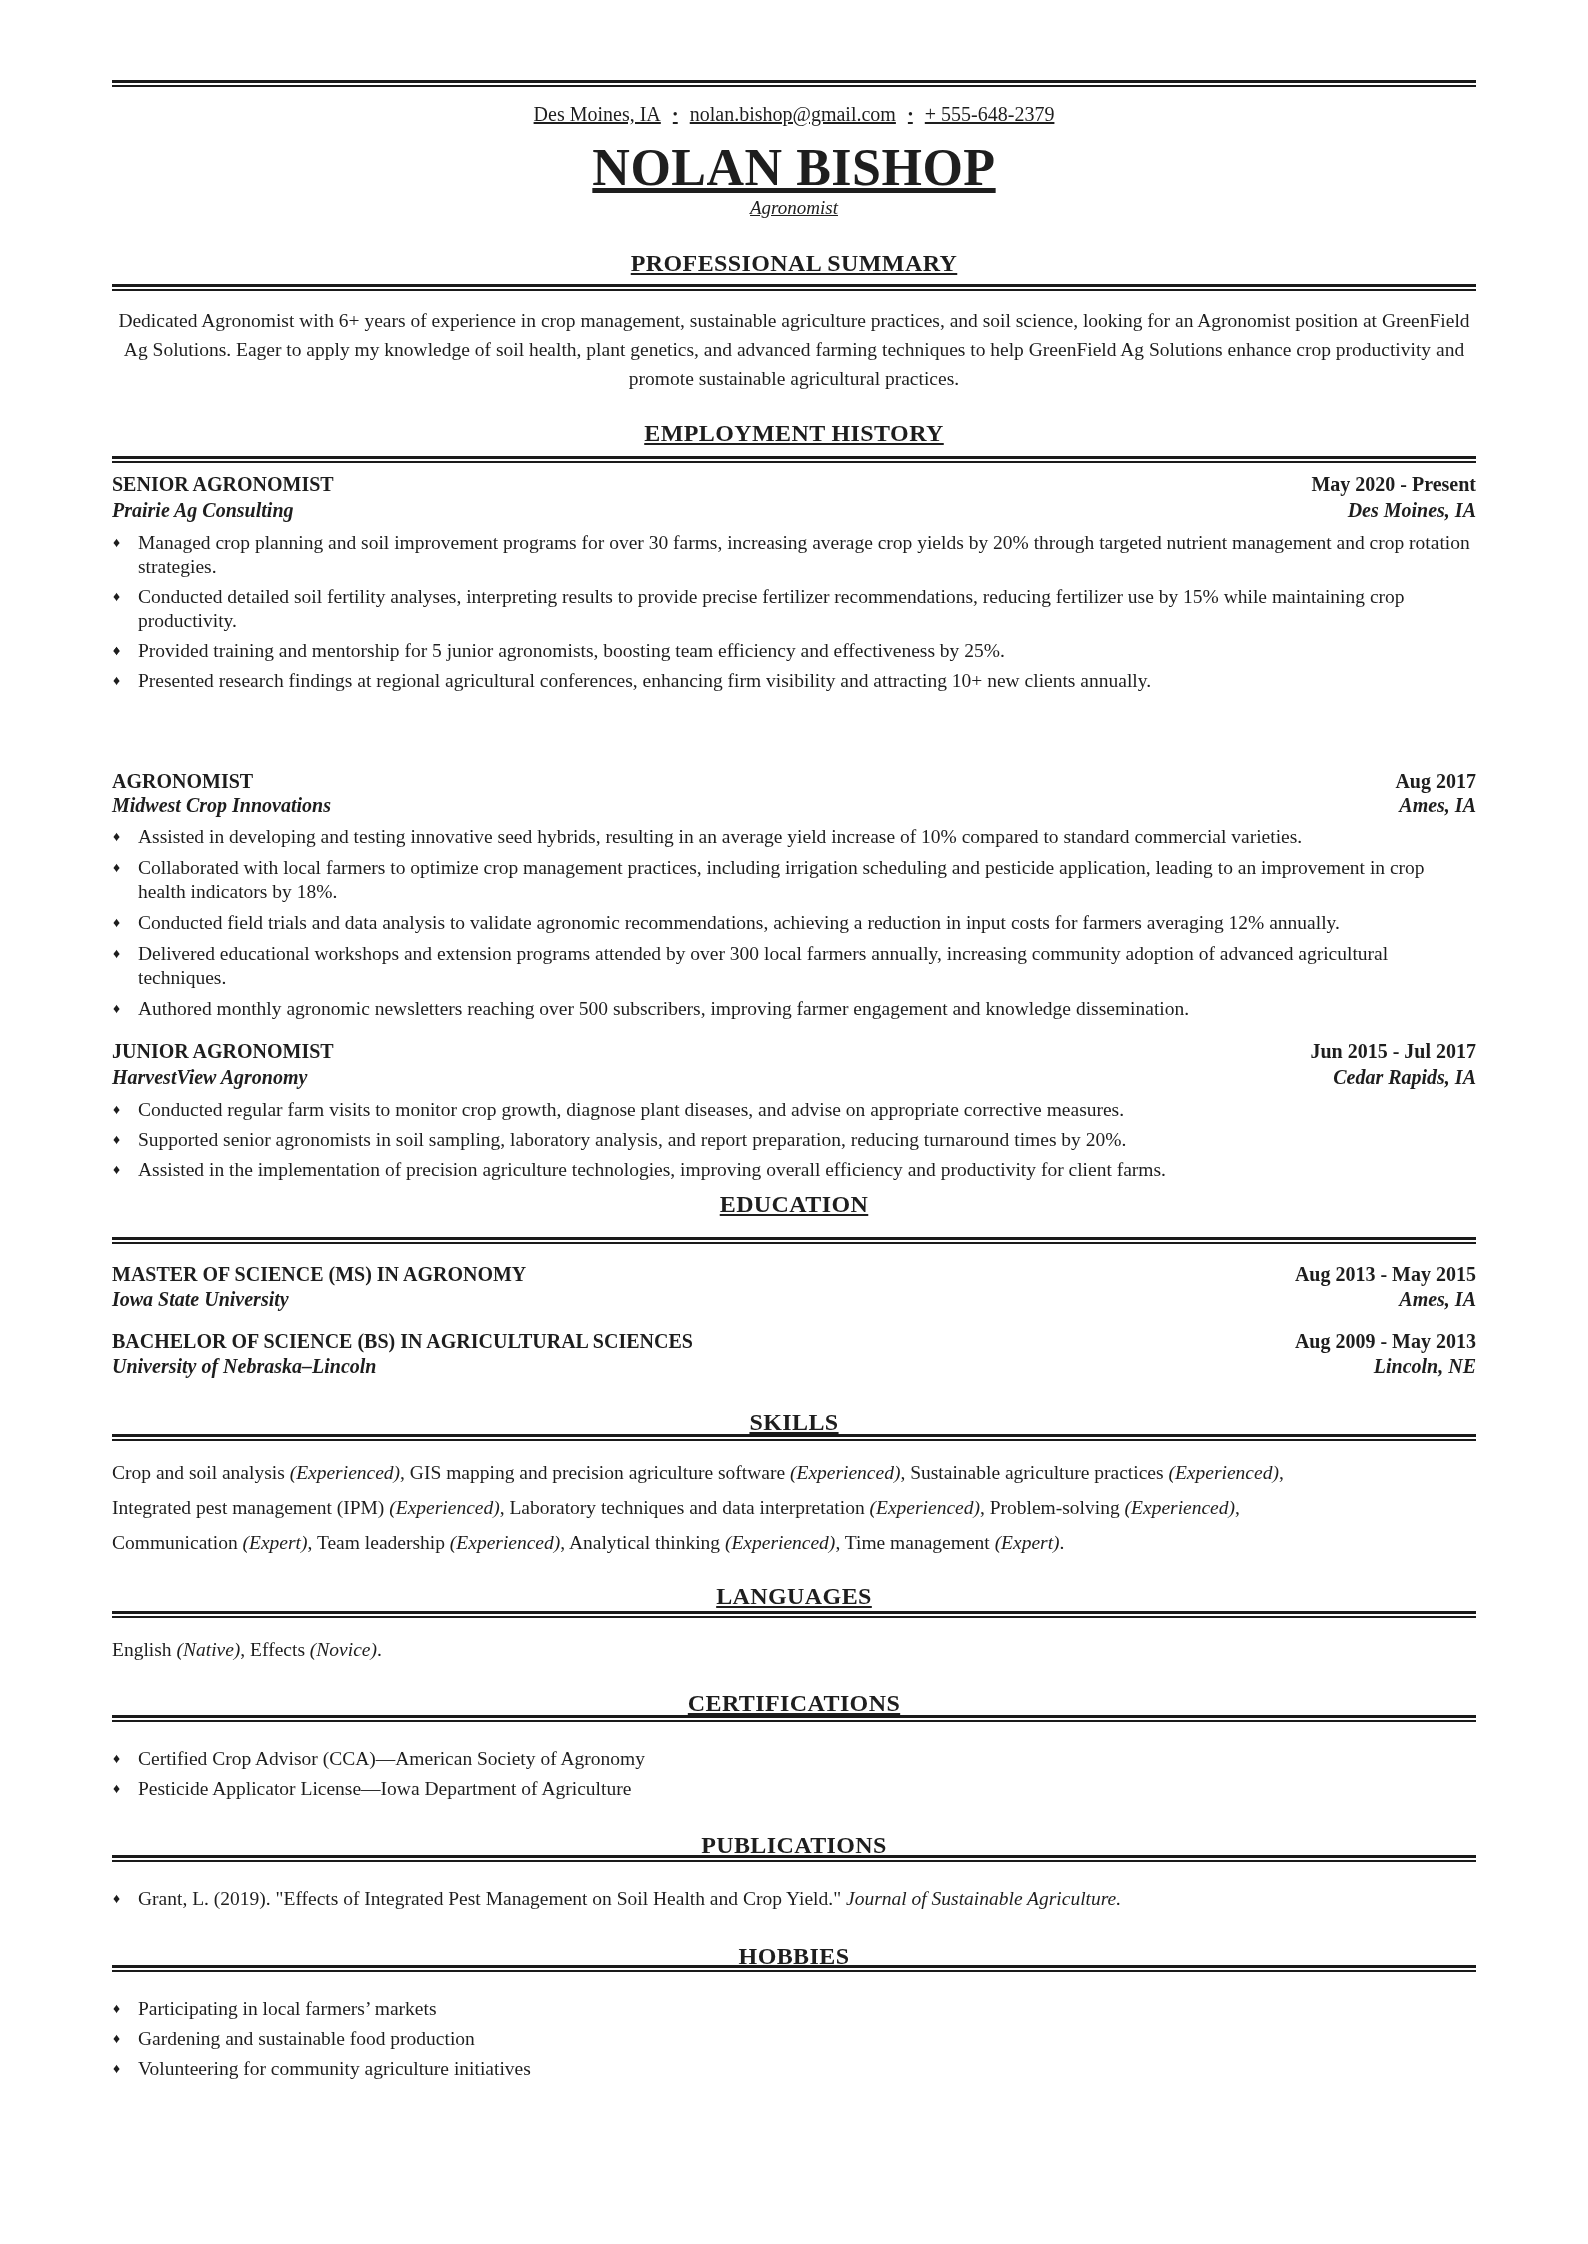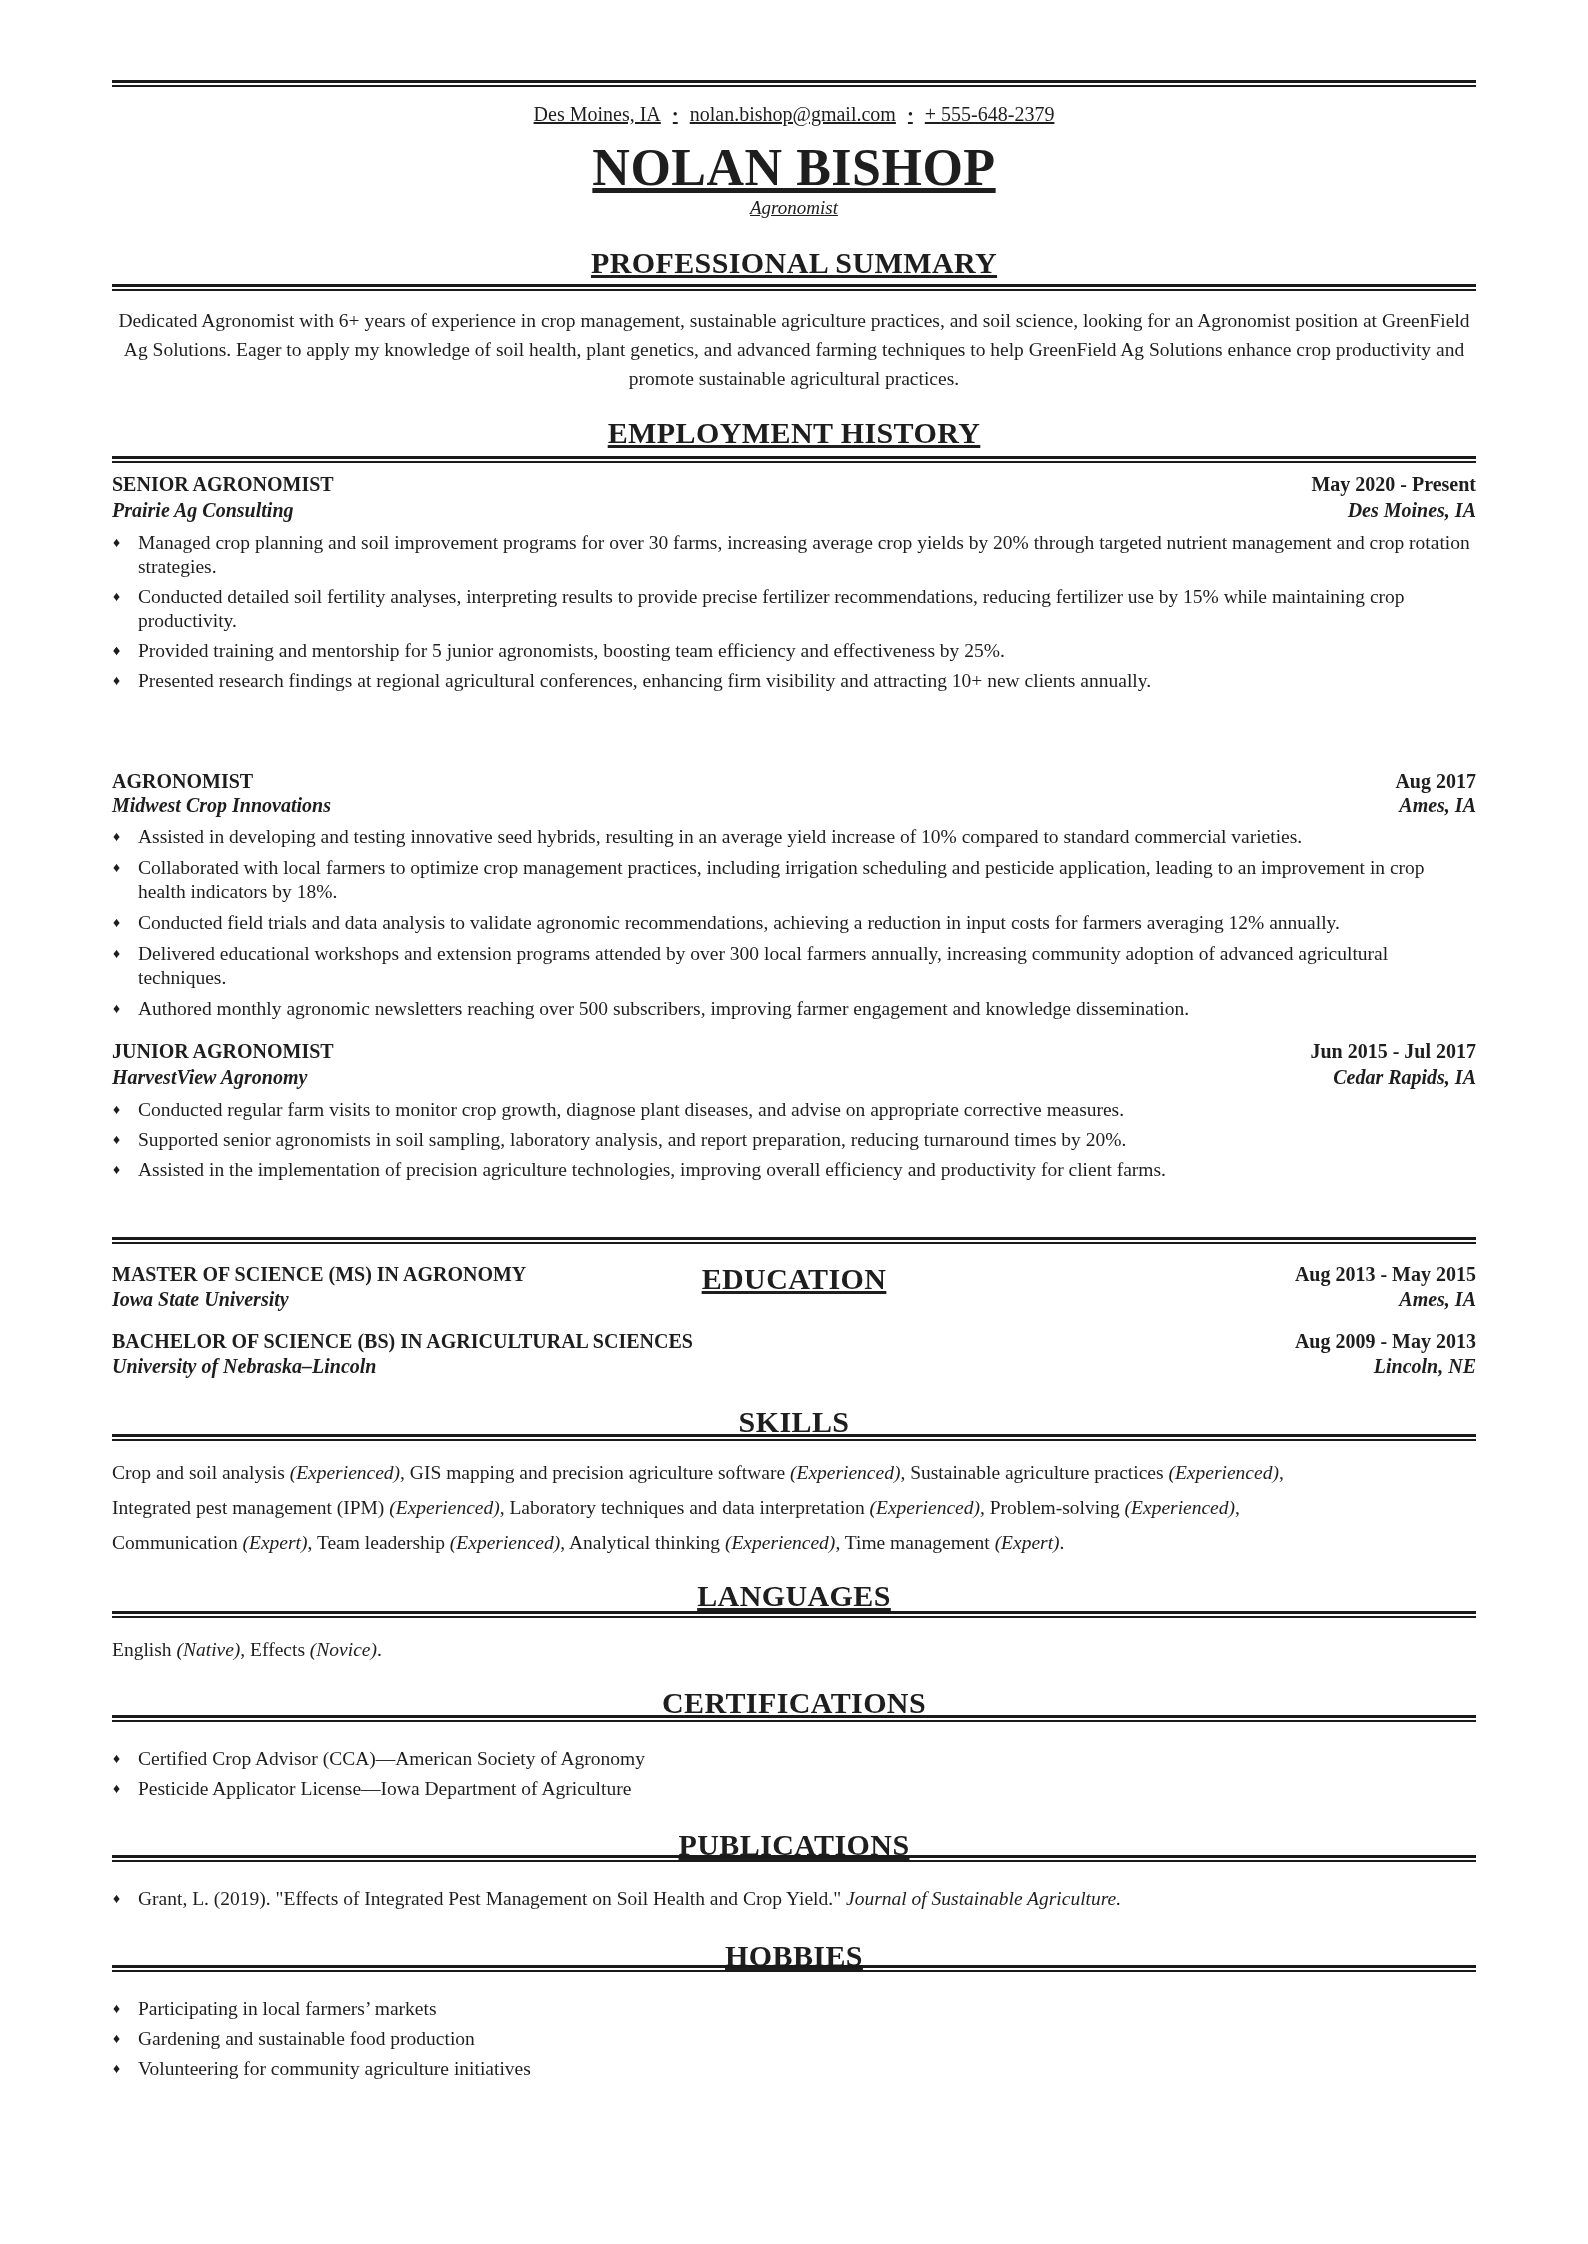--- a/index.html
+++ b/index.html
@@ -7,21 +7,21 @@
          font-family: "Liberation Serif", "DejaVu Serif", serif; color: #1e1e1e; }
   .page { position: absolute; left: 112px; top: 0; width: 1364px; }
   .double-rule { position: absolute; left: 0; width: 1364px; height: 7px; }
   .double-rule::before { content: ""; position: absolute; left: 0; right: 0; top: 0; height: 3px; background: #1a1a1a; }
   .double-rule::after { content: ""; position: absolute; left: 0; right: 0; top: 5px; height: 2px; background: #1a1a1a; }
   .center { position: absolute; left: 0; width: 1364px; text-align: center; text-decoration: underline; }
   .contact { font-size: 20px; line-height: 24px; }
   .contact .sep { margin: 0 12px; font-size: 14px; vertical-align: 2px; }
   .name { font-size: 52px; font-weight: bold; line-height: 60px; letter-spacing: 0.5px; }
   .subtitle { font-size: 19px; font-style: italic; line-height: 22px; }
-  .section-title { font-size: 30px; font-weight: bold; line-height: 26px; letter-spacing: 0.4px; }
+  .section-title { font-size: 24px; font-weight: bold; line-height: 26px; letter-spacing: 0.4px; }
   .para { position: absolute; left: 0; width: 1364px; font-size: 19.5px; line-height: 29px; text-align: center; }
   .row { position: absolute; left: 0; width: 1364px; height: 26px; }
   .row .l { position: absolute; left: 0; top: 0; white-space: nowrap; }
   .row .r { position: absolute; right: 0; top: 0; white-space: nowrap; text-align: right; }
   .bold { font-weight: bold; font-size: 20px; line-height: 26px; }
   .bi { font-weight: bold; font-style: italic; font-size: 20px; line-height: 26px; }
   .blist { position: absolute; left: 0; width: 1364px; margin: 0; padding: 0; list-style: none; }
   .blist li { position: relative; padding-left: 26px; font-size: 19.5px; line-height: 24px; }
   .blist li .bullet { position: absolute; left: 1px; top: 0; font-size: 14px; line-height: 24px; }
   .skills { position: absolute; left: 0; width: 1364px; font-size: 19.5px; line-height: 35px; }
@@ -85,21 +85,21 @@
   <div class="row" style="top:1064px">
     <span class="l bi">HarvestView Agronomy</span>
     <span class="r bi">Cedar Rapids, IA</span>
   </div>
   <ul class="blist" style="top:1098px">
     <li style="margin-bottom:6px"><span class="bullet">♦</span><span>Conducted regular farm visits to monitor crop growth, diagnose plant diseases, and advise on appropriate corrective measures.</span></li>
     <li style="margin-bottom:6px"><span class="bullet">♦</span><span>Supported senior agronomists in soil sampling, laboratory analysis, and report preparation, reducing turnaround times by 20%.</span></li>
     <li><span class="bullet">♦</span><span>Assisted in the implementation of precision agriculture technologies, improving overall efficiency and productivity for client farms.</span></li>
   </ul>
 
-  <div class="center section-title" style="top:1266px">EDUCATION</div>
+  <div class="center section-title" style="top:1191px">EDUCATION</div>
   <div class="double-rule" style="top:1237px"></div>
   <div class="row" style="top:1261px">
     <span class="l bold">MASTER OF SCIENCE (MS) IN AGRONOMY</span>
     <span class="r bold">Aug 2013 - May 2015</span>
   </div>
   <div class="row" style="top:1286px">
     <span class="l bi">Iowa State University</span>
     <span class="r bi">Ames, IA</span>
   </div>
   <div class="row" style="top:1328px">

